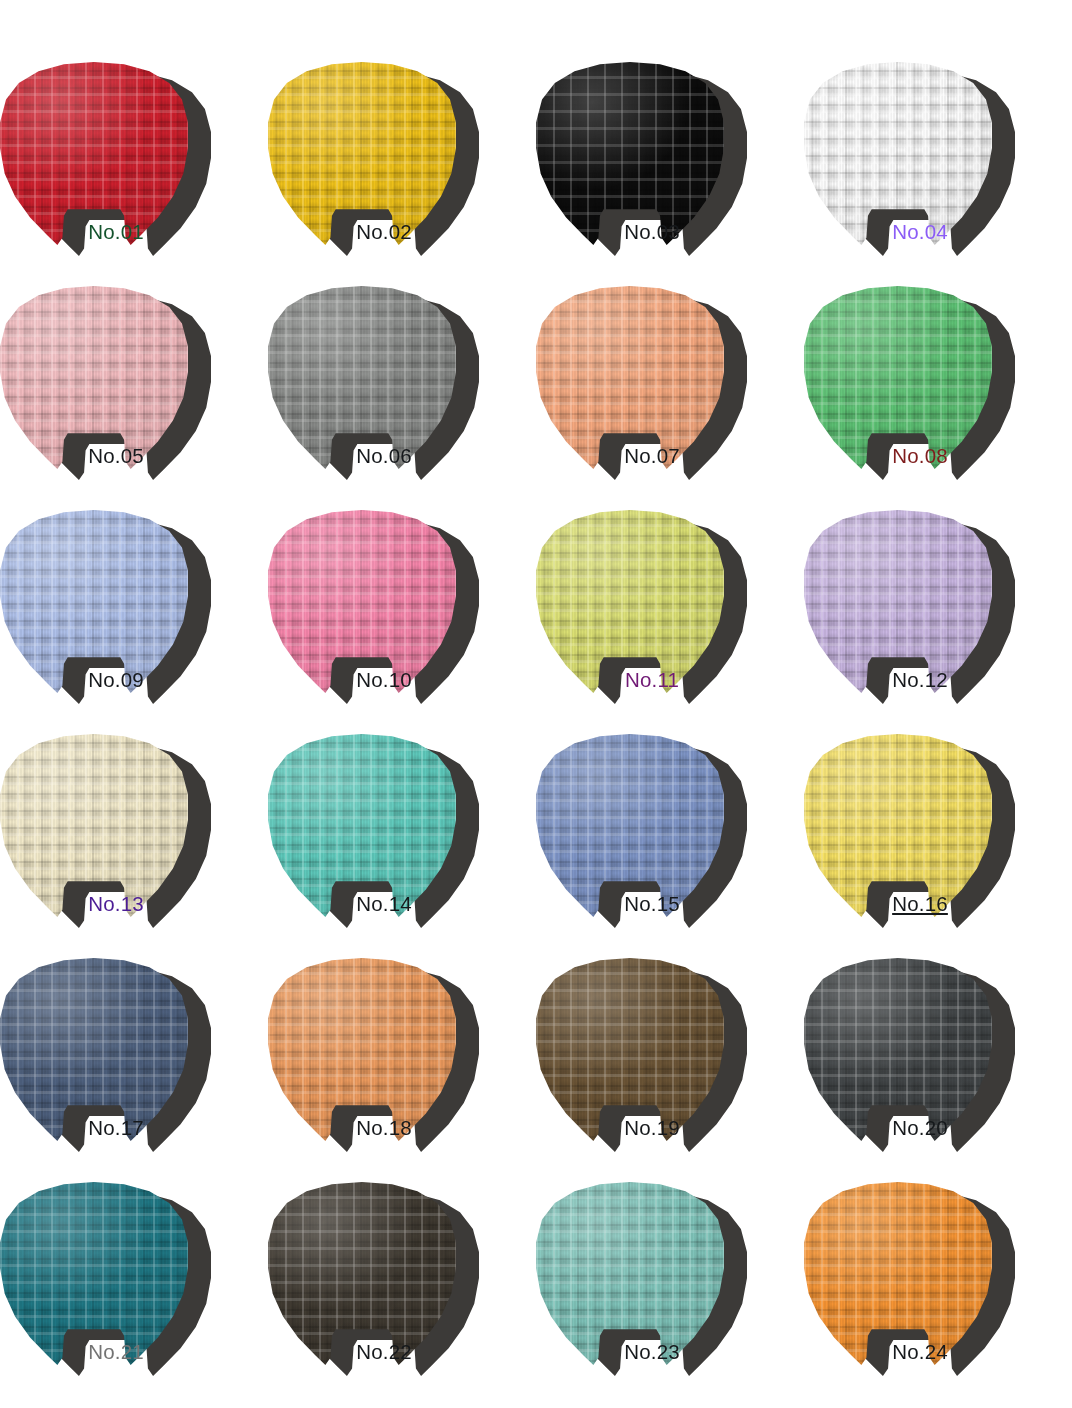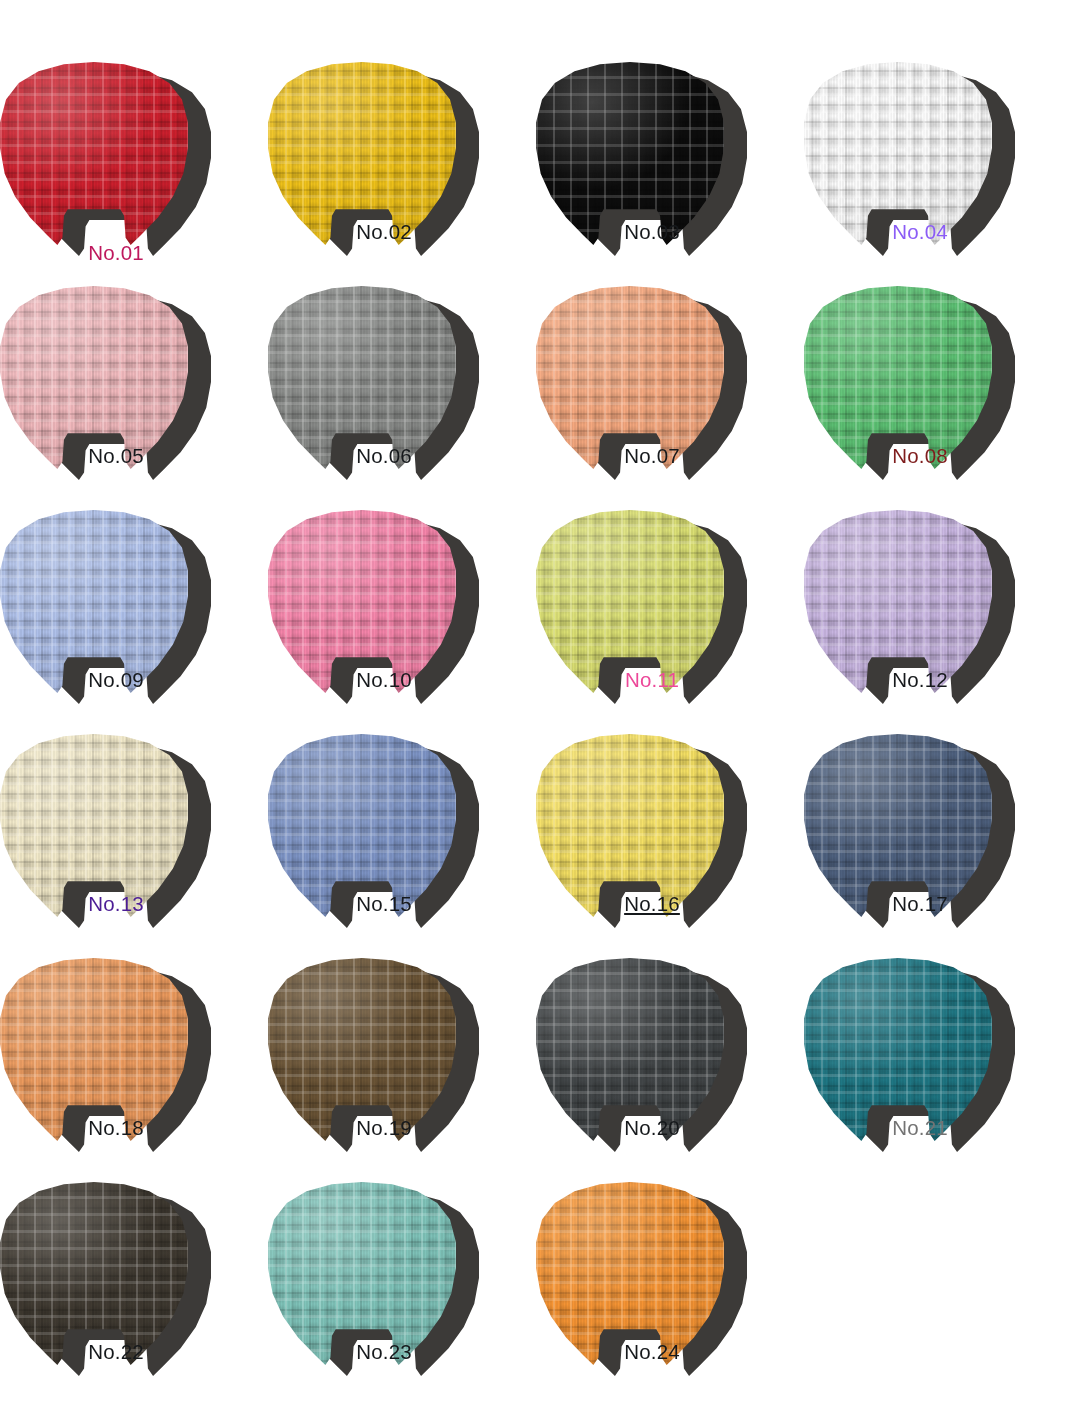--- a/index.html
+++ b/index.html
@@ -214,21 +214,21 @@
 <div id="chart">
   <div class="swatch-grid">
       <div class="swatch-cell">
         <div class="swatch swatch-shape" style="left: 21px; top: 9px; width: 190px; height: 185px; background: rgb(60, 58, 56);"></div>
         <div class="swatch swatch-shape">
           <div class="swatch-fill" style="background: rgb(207, 31, 45);"></div>
           <div class="swatch-texture"></div>
           <div class="swatch-texture-hi"></div>
           <div class="swatch-shade"></div>
         </div>
-        <div class="swatch-label" style="color: #be185d; margin-top: 21px;">No.01</div>
+        <div class="swatch-label" style="color: #14532d;">No.01</div>
       </div>
       <div class="swatch-cell">
         <div class="swatch swatch-shape" style="left: 21px; top: 9px; width: 190px; height: 185px; background: rgb(60, 58, 56);"></div>
         <div class="swatch swatch-shape">
           <div class="swatch-fill" style="background: rgb(240, 194, 25);"></div>
           <div class="swatch-texture"></div>
           <div class="swatch-texture-hi"></div>
           <div class="swatch-shade"></div>
         </div>
         <div class="swatch-label" style="color: rgb(22, 25, 28);">No.02</div>
@@ -314,41 +314,51 @@
         <div class="swatch-label" style="color: rgb(22, 25, 28);">No.10</div>
       </div>
       <div class="swatch-cell">
         <div class="swatch swatch-shape" style="left: 21px; top: 9px; width: 190px; height: 185px; background: rgb(60, 58, 56);"></div>
         <div class="swatch swatch-shape">
           <div class="swatch-fill" style="background: rgb(219, 224, 115);"></div>
           <div class="swatch-texture"></div>
           <div class="swatch-texture-hi"></div>
           <div class="swatch-shade"></div>
         </div>
-        <div class="swatch-label" style="color: #ec4899; text-align: center;">No.11</div>
+        <div class="swatch-label" style="color: #701a75; text-align: center;">No.11</div>
       </div>
       <div class="swatch-cell">
         <div class="swatch swatch-shape" style="left: 21px; top: 9px; width: 190px; height: 185px; background: rgb(60, 58, 56);"></div>
         <div class="swatch swatch-shape">
           <div class="swatch-fill" style="background: rgb(201, 182, 226);"></div>
           <div class="swatch-texture"></div>
           <div class="swatch-texture-hi"></div>
           <div class="swatch-shade"></div>
         </div>
         <div class="swatch-label" style="color: rgb(22, 25, 28); text-align: center;">No.12</div>
       </div>
       <div class="swatch-cell">
         <div class="swatch swatch-shape" style="left: 21px; top: 9px; width: 190px; height: 185px; background: rgb(60, 58, 56);"></div>
         <div class="swatch swatch-shape">
           <div class="swatch-fill" style="background: rgb(242, 233, 200);"></div>
           <div class="swatch-texture"></div>
           <div class="swatch-texture-hi"></div>
           <div class="swatch-shade"></div>
         </div>
         <div class="swatch-label" style="color: #4c1d95;">No.13</div>
+      </div>
+      <div class="swatch-cell">
+        <div class="swatch swatch-shape" style="left: 21px; top: 9px; width: 190px; height: 185px; background: rgb(60, 58, 56);"></div>
+        <div class="swatch swatch-shape">
+          <div class="swatch-fill" style="background: rgb(94, 202, 188);"></div>
+          <div class="swatch-texture"></div>
+          <div class="swatch-texture-hi"></div>
+          <div class="swatch-shade"></div>
+        </div>
+        <div class="swatch-label" style="color: rgb(22, 25, 28);">No.14</div>
       </div>
       <div class="swatch-cell">
         <div class="swatch swatch-shape" style="left: 21px; top: 9px; width: 190px; height: 185px; background: rgb(60, 58, 56);"></div>
         <div class="swatch swatch-shape">
           <div class="swatch-fill" style="background: rgb(126, 149, 199);"></div>
           <div class="swatch-texture"></div>
           <div class="swatch-texture-hi"></div>
           <div class="swatch-shade"></div>
         </div>
         <div class="swatch-label" style="color: rgb(22, 25, 28);">No.15</div>

